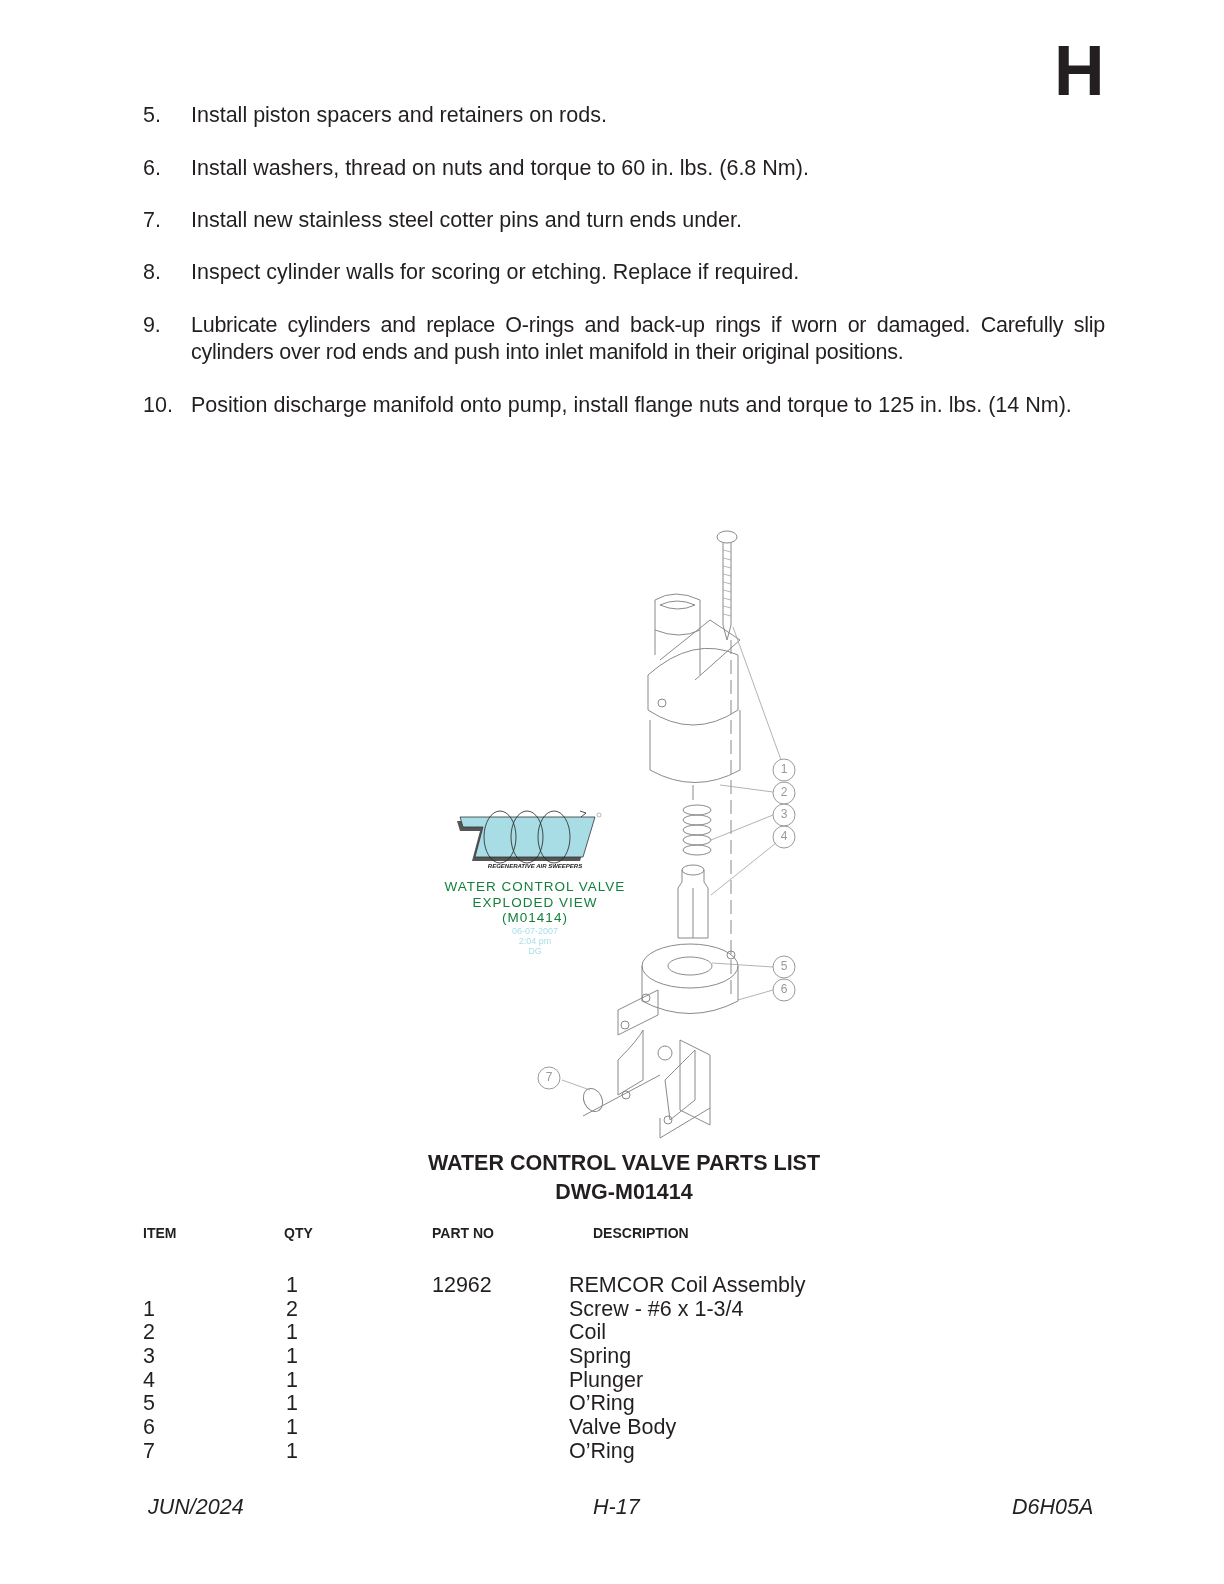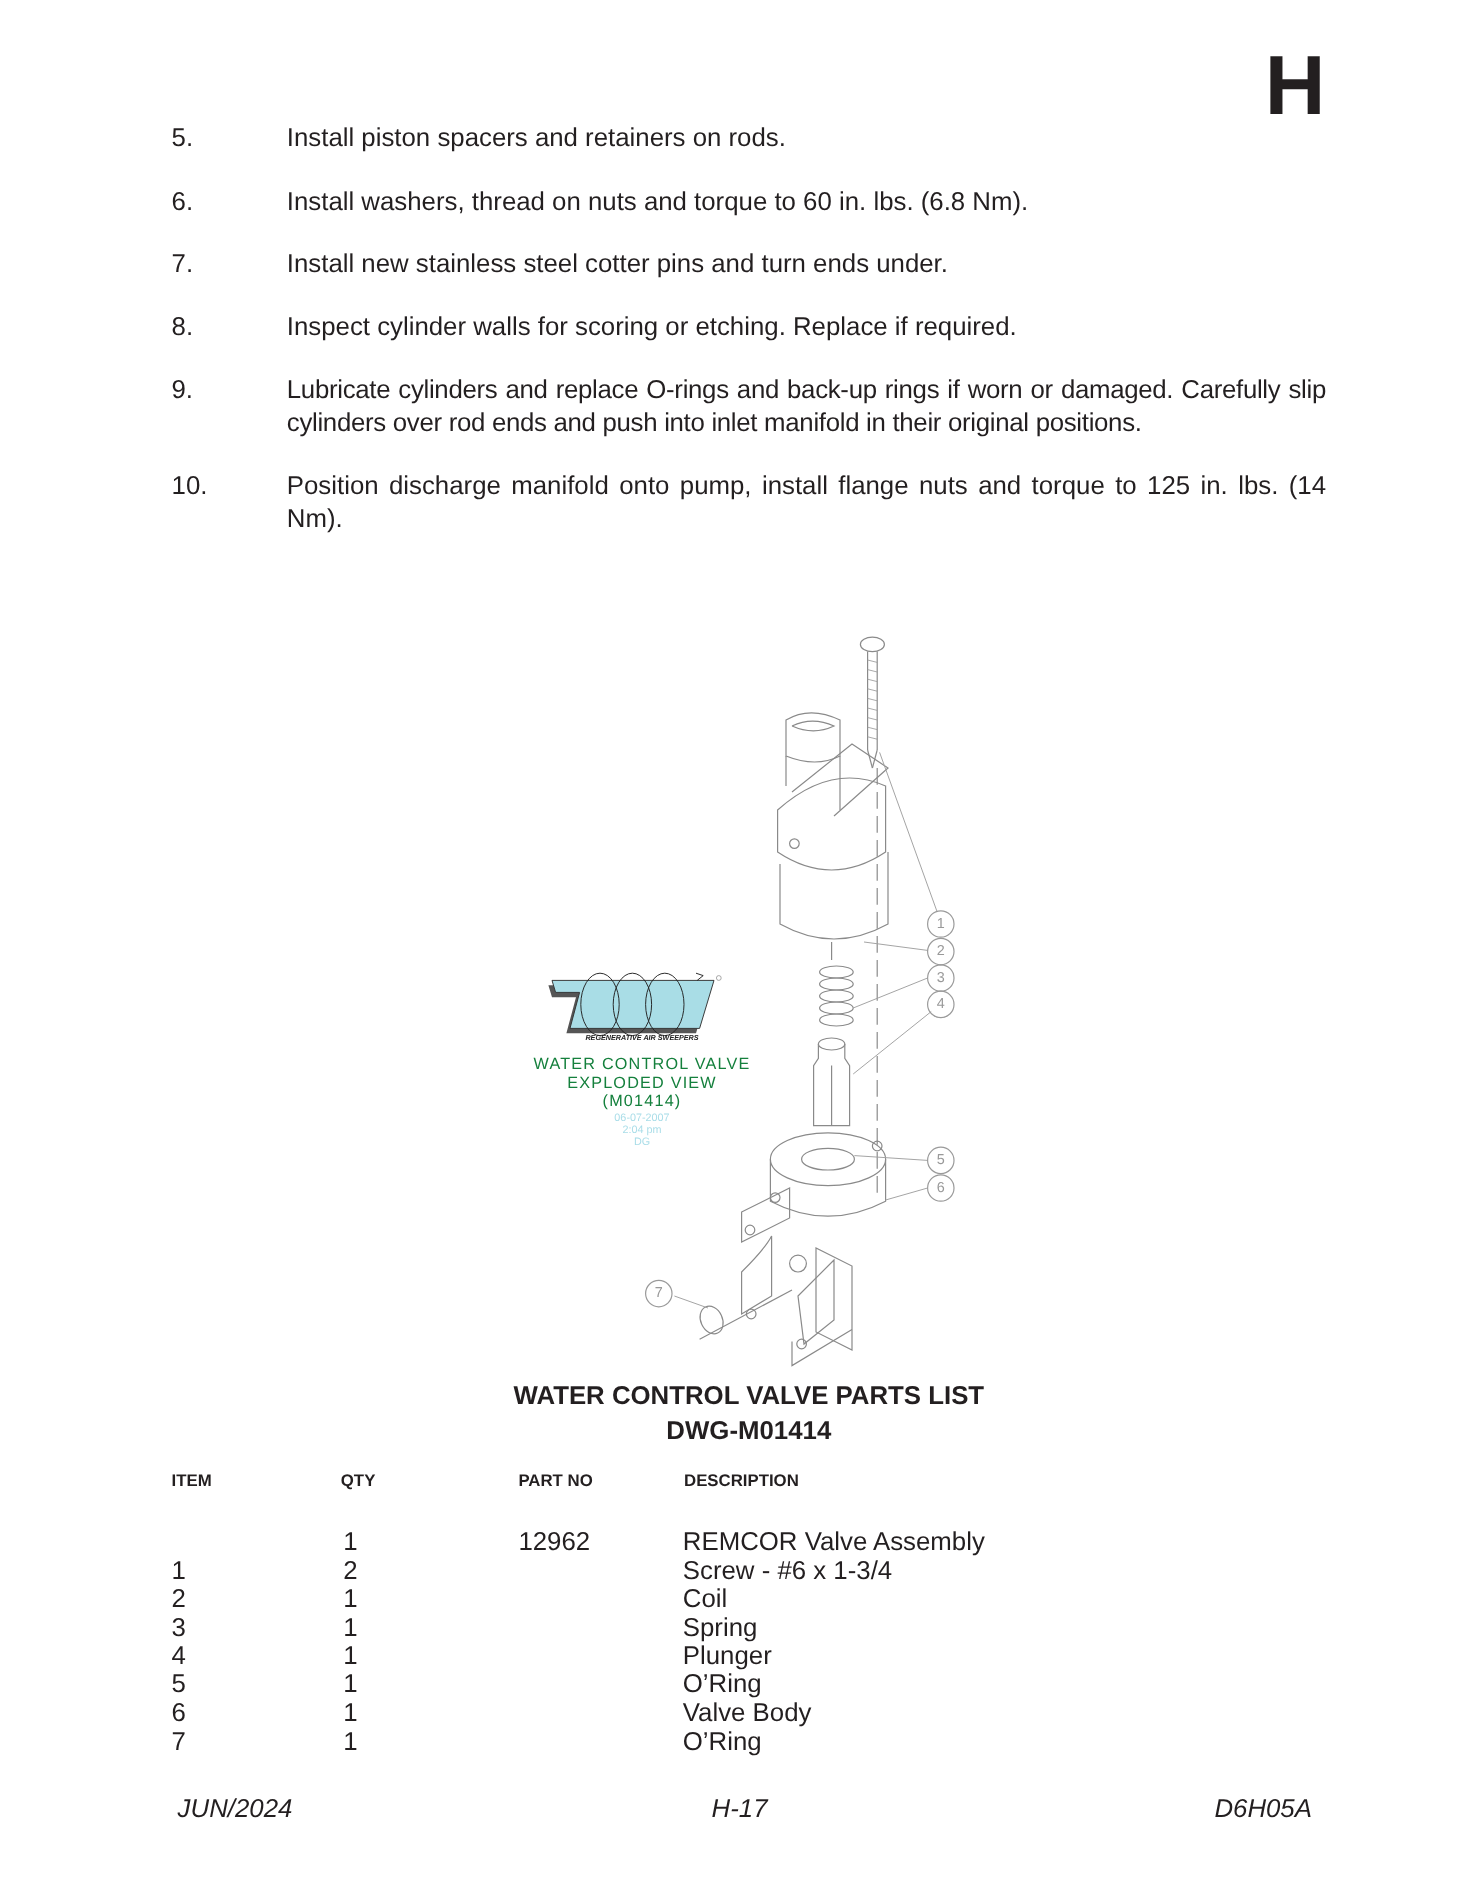--- a/index.html
+++ b/index.html
@@ -1,29 +1,29 @@
 <!DOCTYPE html>
 <html><head>
 <meta charset="utf-8">
 <style>
   html, body { margin: 0; padding: 0; background: #ffffff; }
   body { width: 1224px; height: 1584px; position: relative; overflow: hidden;
          font-family: "Liberation Sans", sans-serif; color: #231f20; }
   .section-letter { position: absolute; left: 1054px; top: 36px; font-size: 70px; font-weight: bold; line-height: 70px; color: #231f20; }
   .step { position: absolute; left: 143px; width: 962px; font-size: 21.5px; line-height: 27px; }
   .step .num { position: absolute; left: 0; top: 0; }
-  .step .txt { margin-left: 96px; text-align: justify; }
+  .step .txt { margin-left: 48px; text-align: justify; }
   .figure { position: absolute; left: 440px; top: 525px; width: 400px; height: 620px; }
   .logo-block { position: absolute; left: 440px; top: 805px; width: 190px; text-align: center; }
   .logo-caption { font-size: 13.5px; color: #15803d; letter-spacing: 1px; line-height: 15.5px; }
   .logo-meta { font-size: 9px; color: #a9dde8; line-height: 10px; }
   .logo-tagline { font-size: 6px; font-weight: bold; font-style: italic; color: #222; margin-top: -2px; }
   .parts-title { position: absolute; left: 0; width: 1248px; text-align: center; font-weight: bold; font-size: 21.5px; line-height: 29px; top: 1149px; }
   .parts-header { position: absolute; top: 1225px; font-weight: bold; font-size: 14px; }
-  .col-item { left: 143px; } .col-qty { left: 284px; } .col-part { left: 432px; } .col-desc { left: 570px; text-align: center; }
+  .col-item { left: 143px; } .col-qty { left: 284px; } .col-part { left: 432px; } .col-desc { left: 593px; text-align: center; }
   .parts-rows { position: absolute; left: 143px; top: 1274px; font-size: 21.5px; line-height: 23.7px; }
   .parts-row { position: relative; height: 23.7px; width: 800px; }
   .parts-row span { position: absolute; top: 0; white-space: nowrap; }
   .r-item { left: 0; } .r-qty { left: 143px; } .r-part { left: 289px; } .r-desc { left: 426px; }
   .footer { position: absolute; top: 1495px; font-size: 21.5px; font-style: italic; }
 </style>
 </head>
 <body>
 
 <div class="section-letter">H</div>
@@ -179,21 +179,21 @@
 <div class="parts-header col-item">ITEM</div>
 <div class="parts-header col-qty">QTY</div>
 <div class="parts-header col-part">PART NO</div>
 <div class="parts-header col-desc">DESCRIPTION</div>
 
 <div class="parts-rows">
   <div class="parts-row">
     <span class="r-item"></span>
     <span class="r-qty">1</span>
     <span class="r-part">12962</span>
-    <span class="r-desc">REMCOR Valve Assembly</span>
+    <span class="r-desc">REMCOR Coil Assembly</span>
   </div>
   <div class="parts-row">
     <span class="r-item">1</span>
     <span class="r-qty">2</span>
     <span class="r-part"></span>
     <span class="r-desc">Screw - #6 x 1-3/4</span>
   </div>
   <div class="parts-row">
     <span class="r-item">2</span>
     <span class="r-qty">1</span>

